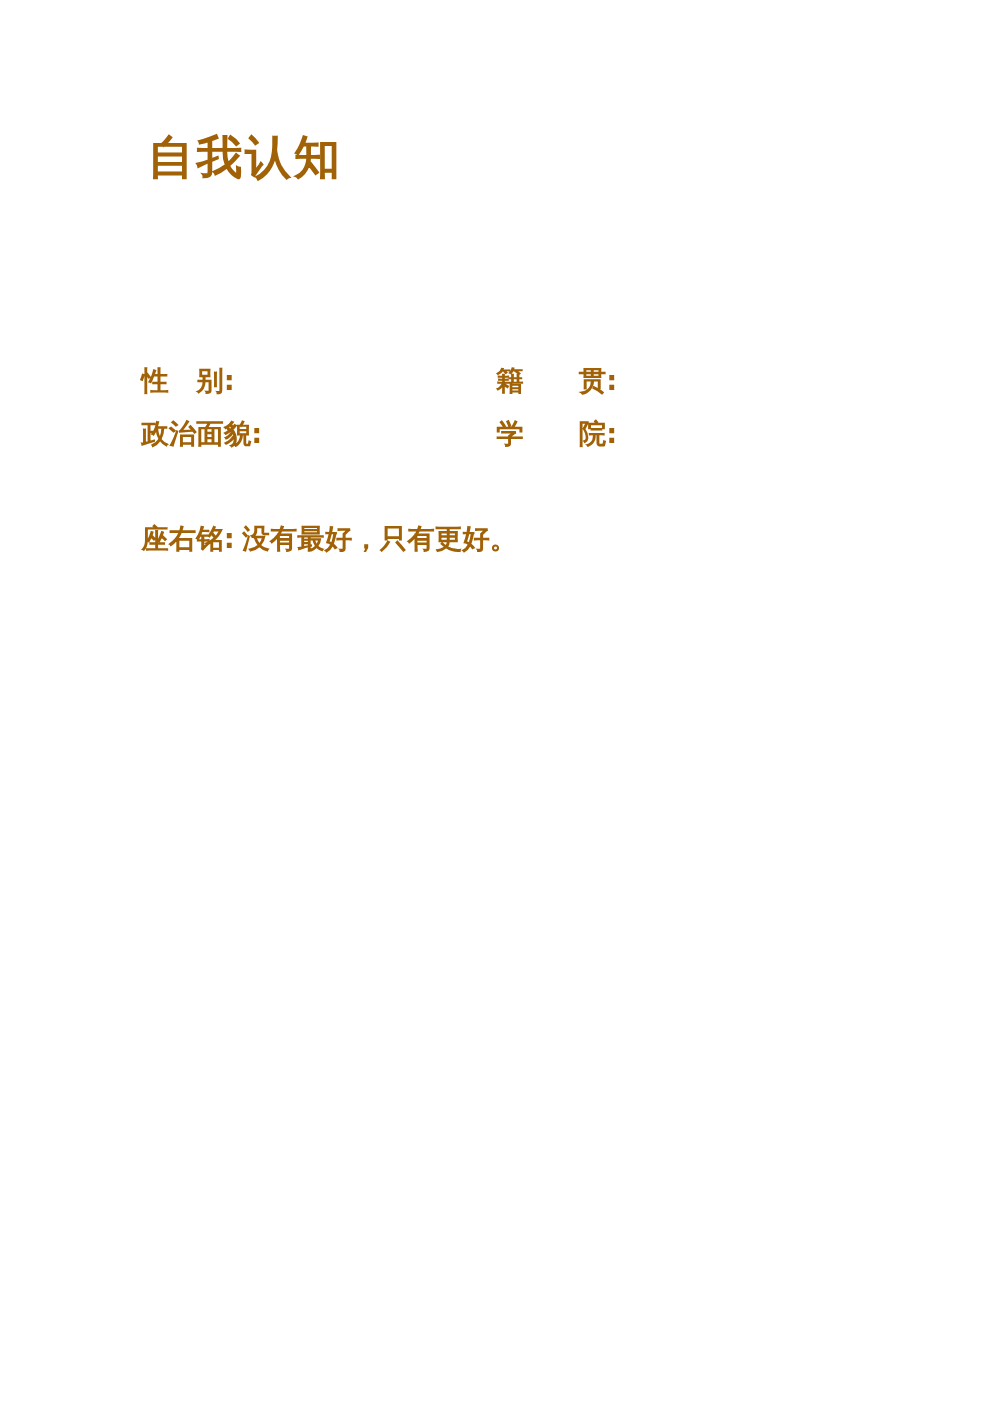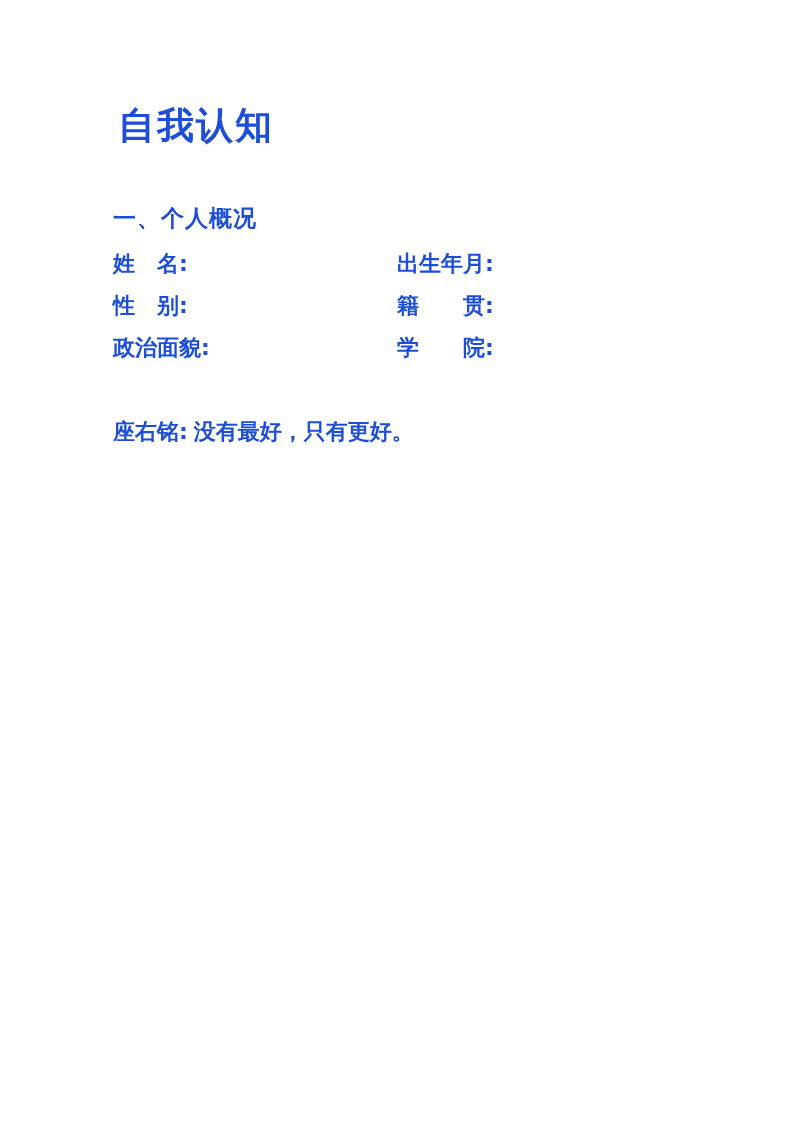--- a/index.html
+++ b/index.html
@@ -2,21 +2,21 @@
 <html><head>
 <meta charset="utf-8">
 <style>
   * { margin: 0; padding: 0; box-sizing: border-box; }
   html, body { background: #ffffff; }
   .page {
     position: relative;
     width: 793px;
     height: 1122px;
     background: #ffffff;
-    color: #1d4ed8;
+    color: #a16207;
     font-family: "DejaVu Sans", sans-serif;
     font-weight: bold;
     overflow: hidden;
   }
   .doc-title {
     position: absolute;
     left: 118px;
     top: 104px;
     font-size: 37px;
     line-height: 44px;
@@ -71,26 +71,21 @@
   .para-weaknesses { top: 741px; }
   .para-label { margin-right: 20px; }
 </style>
 </head>
 <body>
 
 <div class="page">
 
   <div class="doc-title">自我认知</div>
 
-  <div class="sec-heading sec1">一、个人概况</div>
 
-  <div class="field-row row1">
-    <span>姓　名:</span>
-    <span class="right-part">出生年月:</span>
-  </div>
 
   <div class="field-row row2">
     <span>性　别:</span>
     <span class="right-part">籍　　贯:</span>
   </div>
 
   <div class="field-row row3">
     <span>政治面貌:</span>
     <span class="right-part">学　　院:</span>
   </div>

